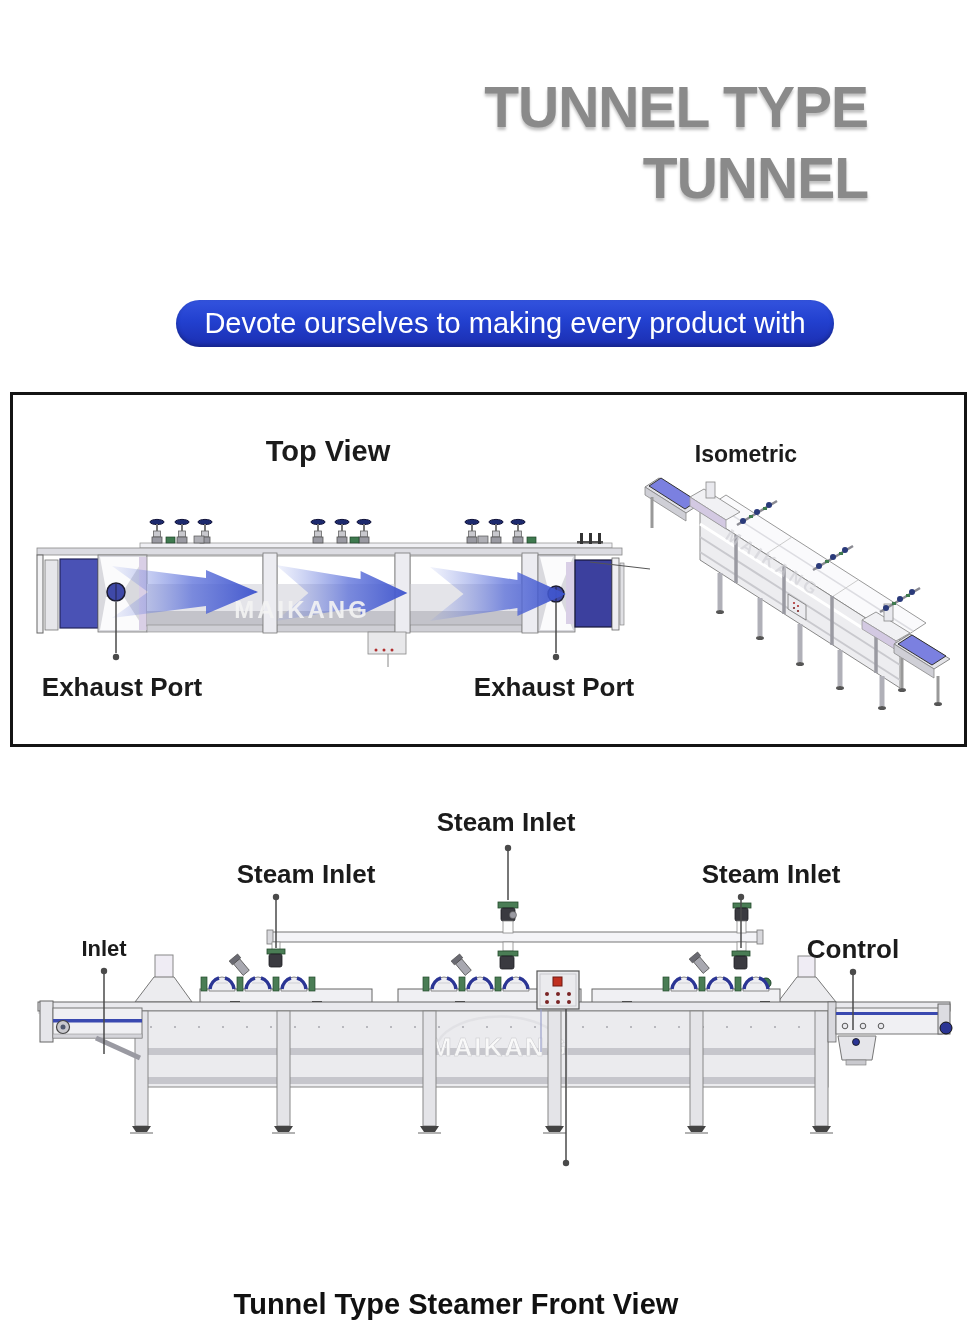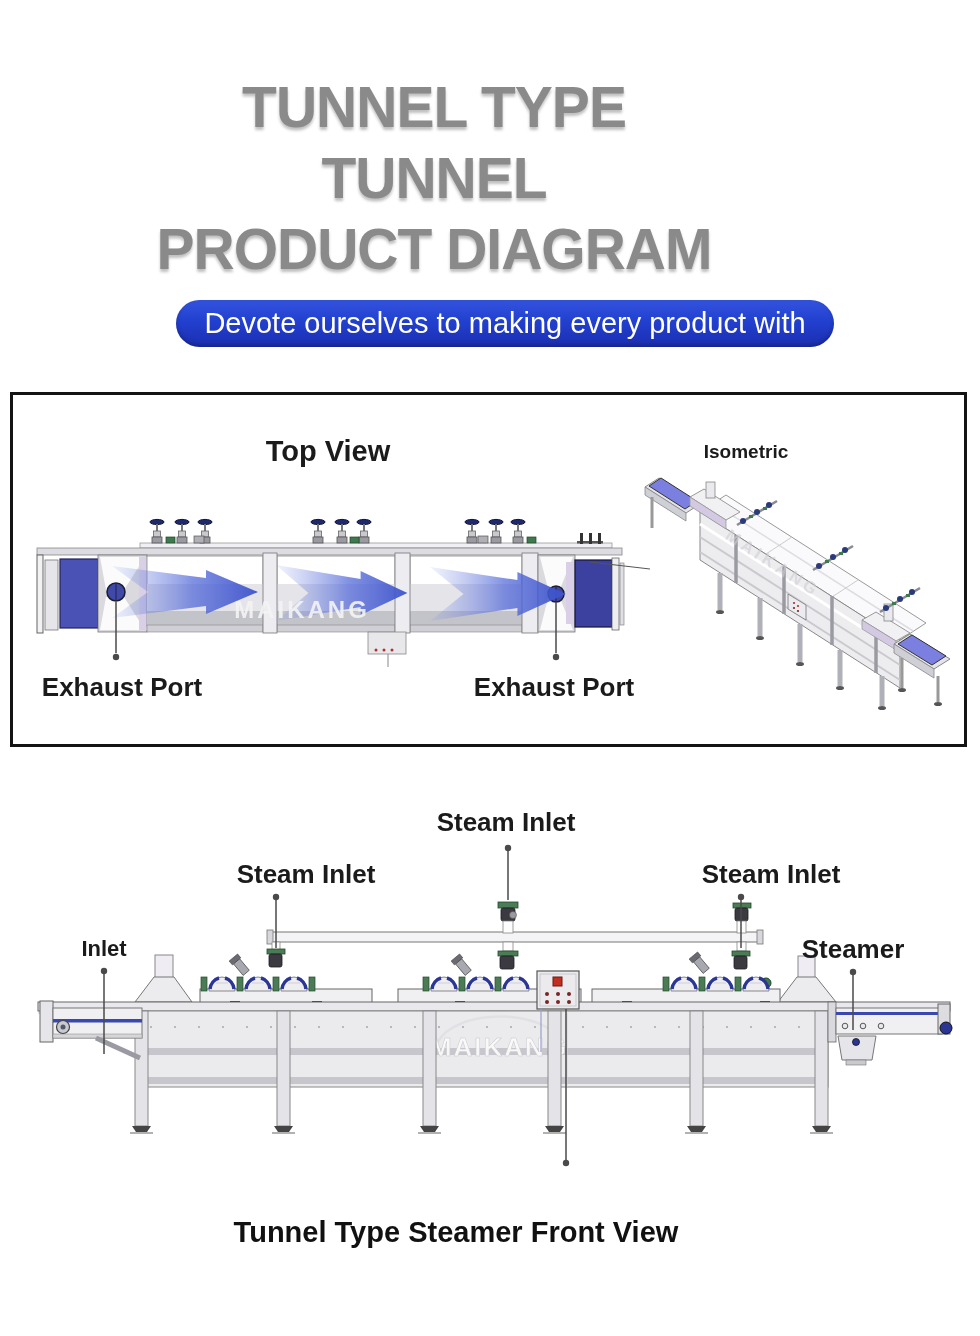--- a/index.html
+++ b/index.html
@@ -1,39 +1,38 @@
 <!DOCTYPE html>
 <html><head>
 <meta charset="utf-8">
 <style>
   html,body{margin:0;padding:0;background:#ffffff;}
   #page{position:relative;width:980px;height:1336px;background:#fff;overflow:hidden;
         font-family:"Liberation Sans",sans-serif;}
-  .title-block{position:absolute;left:0;top:72px;width:868px;text-align:center;}
+  .title-block{position:absolute;left:0;top:72px;width:868px;text-align:right;}
   .title-line{font-size:57px;line-height:71px;font-weight:700;letter-spacing:-1px;
       color:#8a8a8a;text-shadow:0 3px 3px rgba(0,0,0,0.25);}
   .banner{position:absolute;left:176px;top:300px;width:658px;height:47px;border-radius:24px;
       background:linear-gradient(180deg,#3353de 0%,#2240cf 45%,#1b2eb0 100%);
       color:#ffffff;font-size:29px;line-height:47px;text-align:center;
       box-shadow:inset 0 -2px 4px rgba(0,0,0,0.25);}
   .panel{position:absolute;left:10px;top:392px;width:957px;height:355px;
       border:3px solid #141414;box-sizing:border-box;background:#fff;}
   .cap{position:absolute;font-weight:700;color:#1b1b1b;text-align:center;white-space:nowrap;}
   svg{position:absolute;}
   svg text{font-family:"Liberation Sans",sans-serif;}
 </style>
 </head>
 <body>
 
 <div id="page">
 
   <div class="title-block">
     <div class="title-line">TUNNEL TYPE</div>
     <div class="title-line">TUNNEL</div>
-    <div class="title-line">PRODUCT DIAGRAM</div>
   </div>
   <div class="banner">Devote ourselves to making every product with care.</div>
 
   <div class="panel"></div>
 
   <svg style="left:10px;top:392px;" width="957" height="355" viewBox="10 392 957 355">
     <defs>
       <linearGradient id="ag" x1="0" y1="0" x2="1" y2="0">
         <stop offset="0" stop-color="#7d8fe2" stop-opacity="0.10"></stop>
         <stop offset="0.55" stop-color="#5167d8" stop-opacity="0.72"></stop>
@@ -248,21 +247,21 @@
         <circle cx="794" cy="603" r="1.1" fill="#b03030"></circle>
           <circle cx="798" cy="606" r="1.1" fill="#b03030"></circle>
         <circle cx="794" cy="608" r="1.1" fill="#7a2424"></circle>
           <circle cx="798" cy="611" r="1.1" fill="#7a2424"></circle>
       </g>
       <text transform="translate(770,568) rotate(33)" font-size="17" font-weight="700" letter-spacing="4" fill="#cfcfd4" opacity="0.6" text-anchor="middle">MAIKANG</text>
     </g>
   </svg>
 
   <div class="cap" style="left:228px;top:435px;width:200px;font-size:29px;">Top View</div>
-  <div class="cap" style="left:646px;top:441px;width:200px;font-size:19px;">Isometric</div>
+  <div class="cap" style="left:646px;top:441px;width:200px;font-size:23px;">Isometric</div>
   <div class="cap" style="left:22px;top:672px;width:200px;font-size:26px;">Exhaust Port</div>
   <div class="cap" style="left:454px;top:672px;width:200px;font-size:26px;">Exhaust Port</div>
 
   <svg style="left:0px;top:795px;" width="980" height="385" viewBox="0 795 980 385">
     <defs>
       <g id="dome">
         <path d="M -13 0 A 13 14 0 0 1 13 0 Z" fill="#eeeef1" stroke="#888" stroke-width="1"></path>
         <path d="M -12 -2 A 12 13 0 0 1 -3 -13" fill="none" stroke="#2b3594" stroke-width="3.5"></path>
         <path d="M 12 -2 A 12 13 0 0 0 3 -13" fill="none" stroke="#2b3594" stroke-width="3.5"></path>
         <line x1="-6" y1="-8" x2="6" y2="-8" stroke="#cfcfd4" stroke-width="1"></line>
@@ -451,16 +450,16 @@
       <circle cx="104" cy="971" r="3.2"></circle>
         <circle cx="853" cy="972" r="3.2"></circle>
         <circle cx="566" cy="1163" r="3.2"></circle>
     </g>
   </svg>
 
   <div class="cap" style="left:406px;top:807px;width:200px;font-size:26px;">Steam Inlet</div>
   <div class="cap" style="left:206px;top:859px;width:200px;font-size:26px;">Steam Inlet</div>
   <div class="cap" style="left:671px;top:859px;width:200px;font-size:26px;">Steam Inlet</div>
   <div class="cap" style="left:54px;top:936px;width:100px;font-size:22px;">Inlet</div>
-  <div class="cap" style="left:801px;top:934px;width:104px;font-size:26px;">Steamer</div>
-  <div class="cap" style="left:156px;top:1216px;width:600px;font-size:29px;color:#111;">Tunnel Type Steamer Front View</div>
+  <div class="cap" style="left:801px;top:934px;width:104px;font-size:26px;">Control</div>
+  <div class="cap" style="left:156px;top:1288px;width:600px;font-size:29px;color:#111;">Tunnel Type Steamer Front View</div>
 
 </div>
 
 </body></html>

